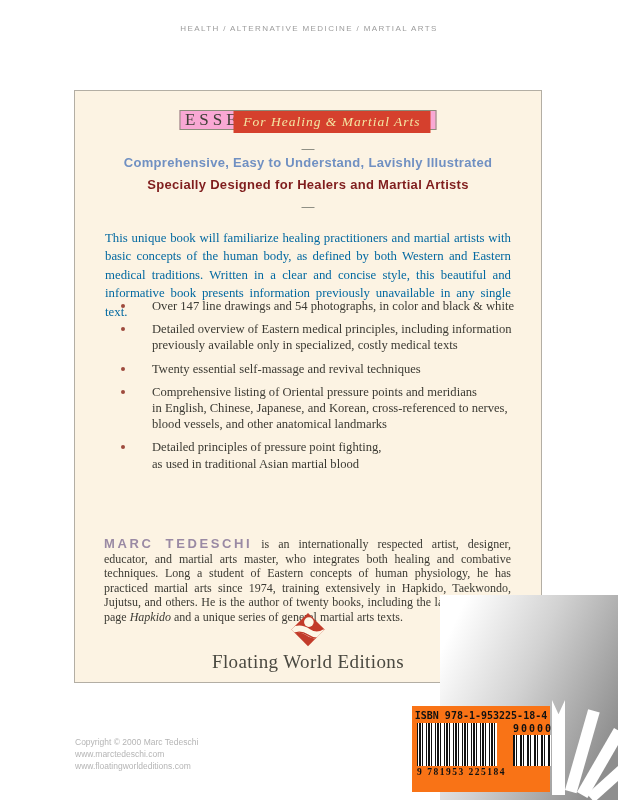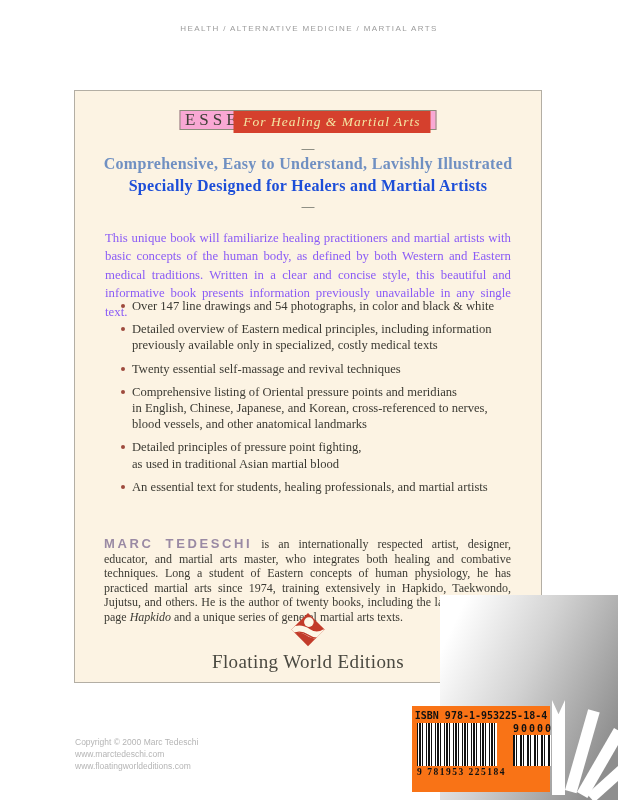--- a/index.html
+++ b/index.html
@@ -28,31 +28,31 @@
     width: 197px; height: 22px; background: #d5402d;
     display: flex; align-items: center; justify-content: center;
     font-style: italic; font-size: 13.5px; letter-spacing: 1px; color: #f3e6a3; white-space: nowrap; margin-left: 24px;
   }
 
   .divider { position: absolute; left: 50%; transform: translateX(-50%); width: 13px; border-top: 1.2px solid #8f8f85; }
   .divider-1 { top: 58px; }
   .divider-2 { top: 116px; }
 
   .tagline { position: absolute; left: 0; width: 100%; text-align: center;
-    font-family: Liberation Serif, serif; font-weight: bold; font-size: 16px; letter-spacing: 0.3px; }
+    font-family: Liberation Sans, sans-serif; font-weight: bold; font-size: 13px; letter-spacing: 0.3px; }
   .tagline-blue { top: 64px; color: #7090c2; }
-  .tagline-red { top: 86px; color: #1d4ed8; }
+  .tagline-red { top: 86px; color: #7f1d1d; }
 
   .intro {
     position: absolute; left: 30px; top: 125px; width: 406px;
-    font-size: 12.8px; line-height: 18.5px; text-align: justify; color: #8b5cf6;
+    font-size: 12.8px; line-height: 18.5px; text-align: justify; color: #0369a1;
   }
 
   .bullets { position: absolute; left: 46px; top: 207px; width: 400px; margin: 0; padding: 0; list-style: none; }
-  .bullet-item { display: flex; gap: 7px; margin-bottom: 7px; }
+  .bullet-item { display: flex; gap: 27px; margin-bottom: 7px; }
   .bullet-dot { flex: none; width: 4px; height: 4px; border-radius: 50%; background: #9d4a3d; margin-top: 6px; }
   .bullet-text { font-size: 12.6px; line-height: 16.2px; color: #3b3a33; white-space: pre-line; }
 
   .bio {
     position: absolute; left: 29px; top: 434px; width: 407px;
     font-size: 12px; line-height: 14.6px; text-align: justify; color: #3b3a33;
   }
   .author-name {
     font-family: "Liberation Sans", sans-serif; font-weight: bold;
     font-size: 13px; letter-spacing: 2.6px; color: #9a8aa4;
@@ -138,24 +138,20 @@
         <span class="bullet-dot"></span>
         <span class="bullet-text">Comprehensive listing of Oriental pressure points and meridians
 in English, Chinese, Japanese, and Korean, cross-referenced to nerves,
 blood vessels, and other anatomical landmarks</span>
       </li>
       <li class="bullet-item">
         <span class="bullet-dot"></span>
         <span class="bullet-text">Detailed principles of pressure point fighting,
 as used in traditional Asian martial blood</span>
       </li>
-      <li class="bullet-item">
-        <span class="bullet-dot"></span>
-        <span class="bullet-text">An essential text for students, healing professionals, and martial artists</span>
-      </li>
     </ul>
 
     <p class="bio"><span class="author-name">MARC TEDESCHI</span><span> is an internationally respected artist, designer, educator, and martial arts master, who integrates both healing and combative techniques. Long a student of Eastern concepts of human physiology, he has practiced martial arts since 1974, training extensively in Hapkido, Taekwondo, Jujutsu, and others. He is the author of twenty books, including the landmark 1136-page </span><span class="book-title-italic">Hapkido</span><span> and a unique series of general martial arts texts.</span></p>
 
     <svg class="logo" viewBox="0 0 40 40">
       <defs>
         <clipPath id="dclip">
             <polygon points="20,1 39,20 20,39 1,20"></polygon>
           </clipPath>
       </defs>

